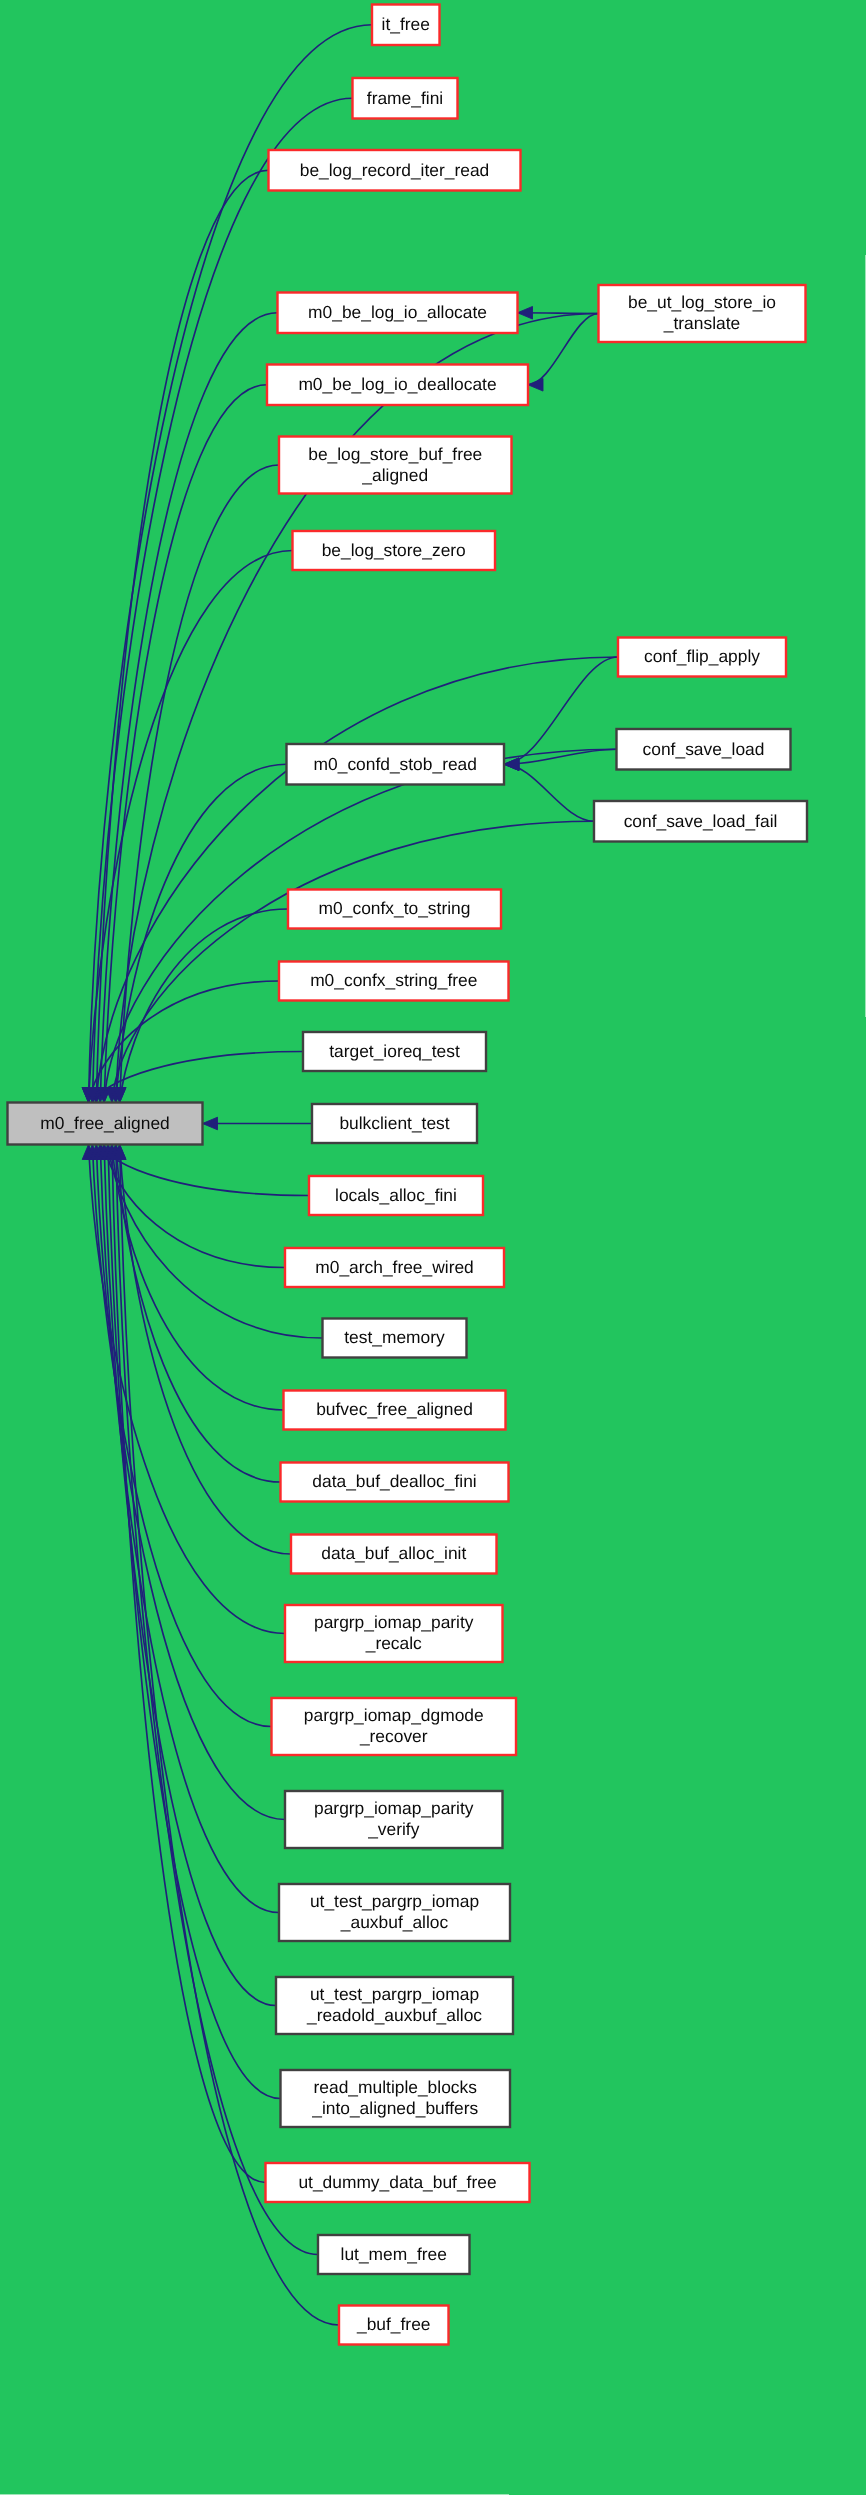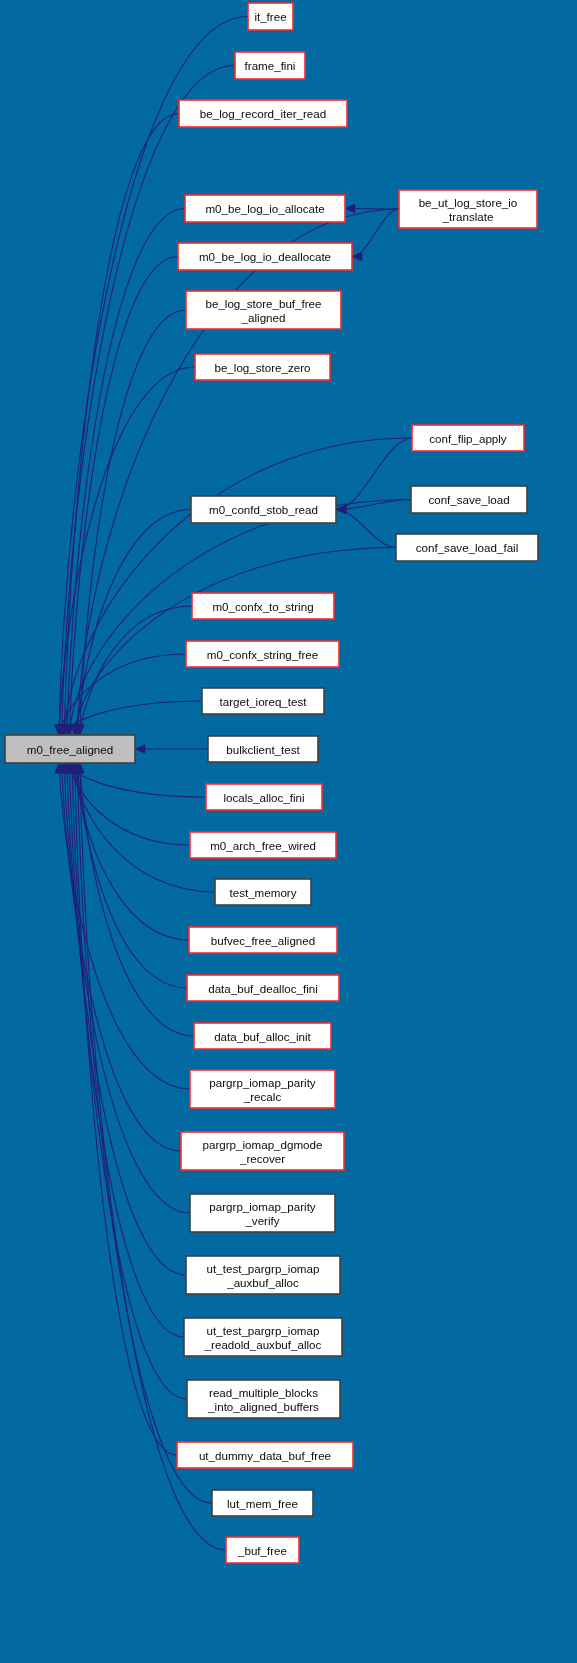--- a/index.html
+++ b/index.html
@@ -4,21 +4,21 @@
 <style>
   html, body {
     margin: 0;
     padding: 0;
     background: #ffffff;
   }
   #canvas {
     position: relative;
     width: 577px;
     height: 1663px;
-    background: #0369a1;
+    background: #22c55e;
     font-family: "Liberation Sans", sans-serif;
   }
   svg.graph {
     position: absolute;
     left: 0;
     top: 0;
     width: 577px;
     height: 1663px;
     overflow: visible;
   }

